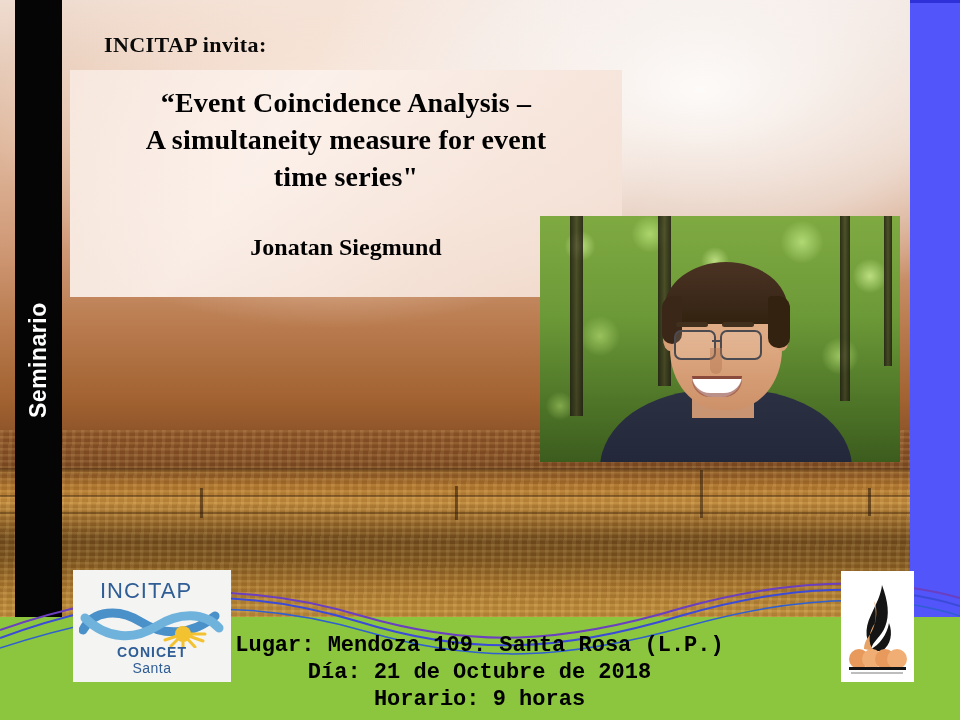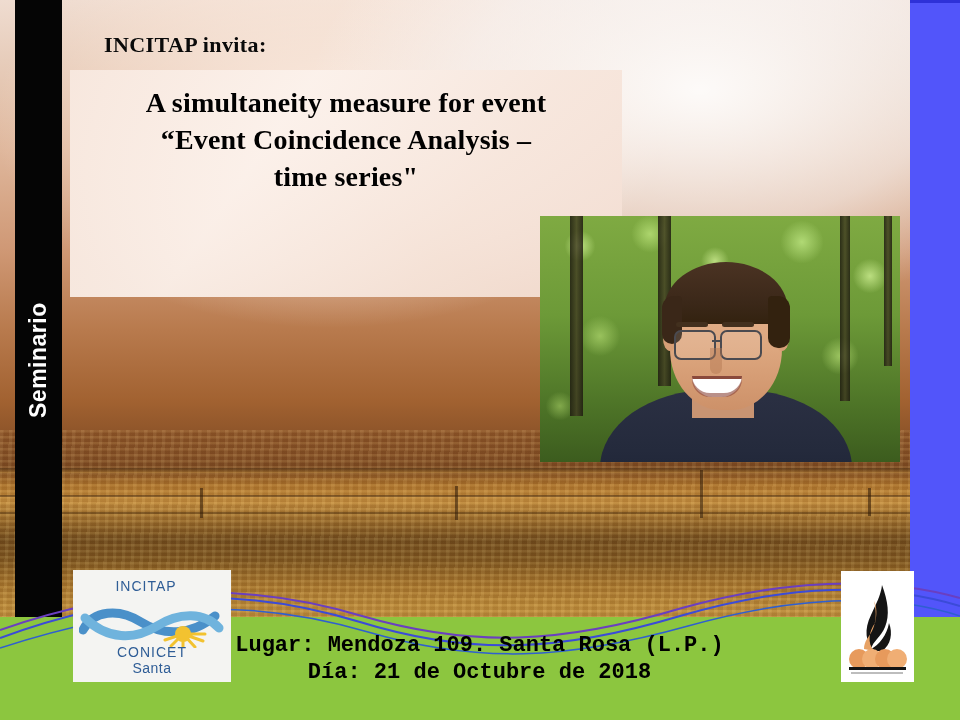--- a/index.html
+++ b/index.html
@@ -293,30 +293,30 @@
     position: absolute;
     left: 73px; top: 570px;
     width: 158px; height: 112px;
     background: #f4f4f2;
     overflow: hidden;
   }
   .logo-incitap .l-top {
     position:absolute; left:0; top:8px; width:146px;
     text-align:center;
     font-family:"Liberation Sans", sans-serif;
-    font-size:14px; font-weight:normal; color:#2f5d96; letter-spacing:1px;
+    font-size:22px; font-weight:normal; color:#2f5d96; letter-spacing:1px;
   }
   .logo-incitap .l-mid {
     position:absolute; left:6px; top:30px; width:146px; height:48px;
   }
   .logo-incitap .l-b1 {
     position:absolute; left:0; top:74px; width:158px;
     text-align:center;
     font-family:"Liberation Sans", sans-serif;
-    font-size:14px; color:#2f5d96; letter-spacing:1px;
+    font-size:14px; color:#2f5d96; letter-spacing:1px;font-weight:bold;
   }
   .logo-incitap .l-b2 {
     position:absolute; left:0; top:90px; width:158px;
     text-align:center;
     font-family:"Liberation Sans", sans-serif;
     font-size:14px; color:#2f5d96; letter-spacing:.5px;
   }
   .logo-flame {
     position: absolute;
     left: 841px; top: 571px;
@@ -343,24 +343,25 @@
   <div class="blue-band"></div>
   <div class="blue-band-top"></div>
 
   <div class="side-bar"></div>
   <div class="side-bar-label">Seminario</div>
 
   <div class="invita">INCITAP  invita:</div>
 
   <div class="title-panel">
     <div class="title-text">
+      <div>“Event Coincidence Analysis –</div>
       <div>A simultaneity measure for event</div>
-      <div>“Event Coincidence Analysis –</div>
       <div>time series"</div>
     </div>
+    <div class="speaker-text">Jonatan Siegmund</div>
   </div>
 
   <div class="photo">
     <div class="photo-forest"></div>
     <div class="trunk" style="left:30px;"></div>
     <div class="trunk" style="left:118px; height:170px;"></div>
     <div class="trunk" style="left:300px; height:185px; width:10px;"></div>
     <div class="trunk" style="left:344px; height:150px; width:8px;"></div>
     <div class="photo-person">
       <div class="p-shirt"></div>
@@ -416,15 +417,16 @@
         <circle cx="56" cy="88" r="10" fill="#f0ae74"></circle>
       </g>
       <rect x="8" y="96" width="57" height="3" fill="#141414"></rect>
       <rect x="10" y="101" width="52" height="2" fill="#bdbdbd"></rect>
     </svg>
   </div>
 
   <div class="event-info">
     <div>Lugar: Mendoza 109. Santa Rosa (L.P.)</div>
     <div>Día: 21 de Octubre de 2018</div>
+    <div>Horario:  9 horas</div>
   </div>
 
 </div>
 
 </body></html>

